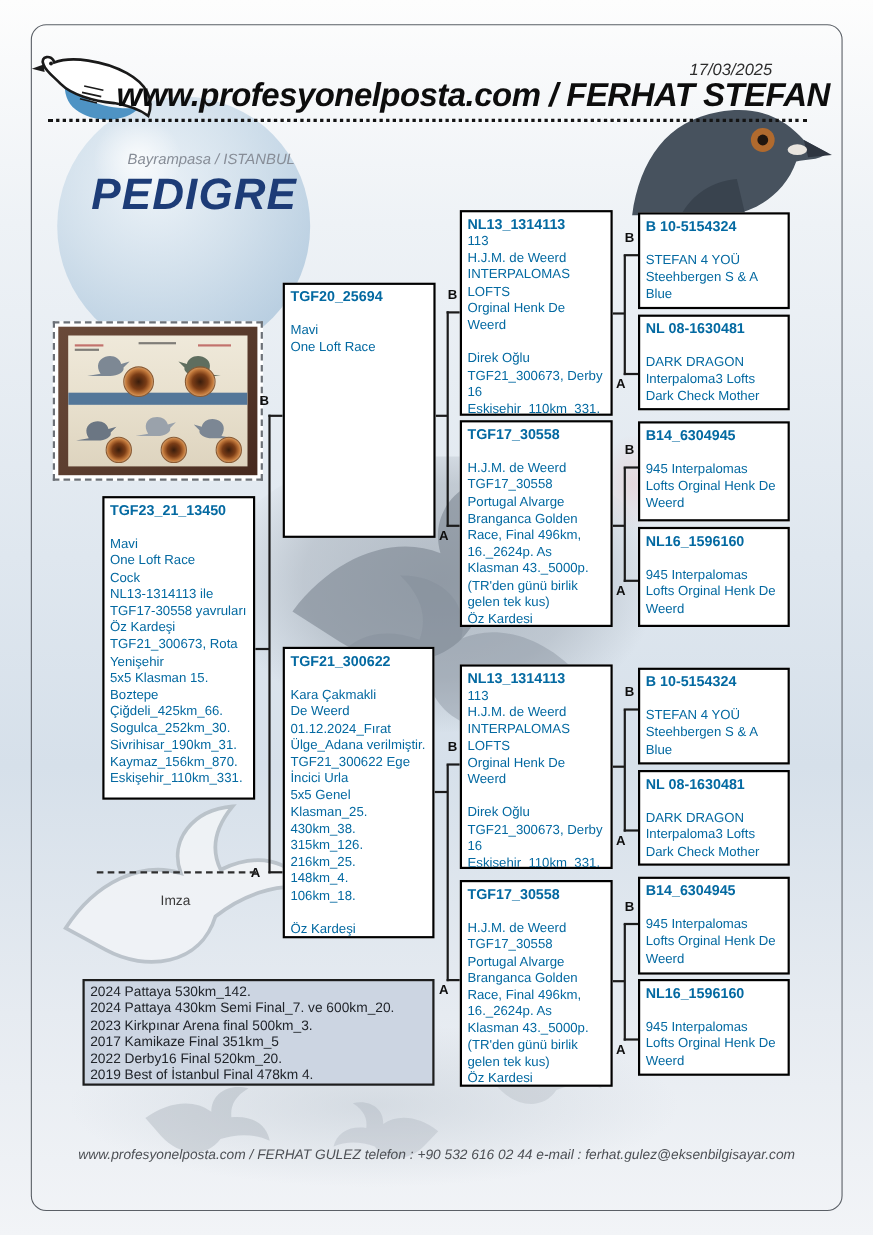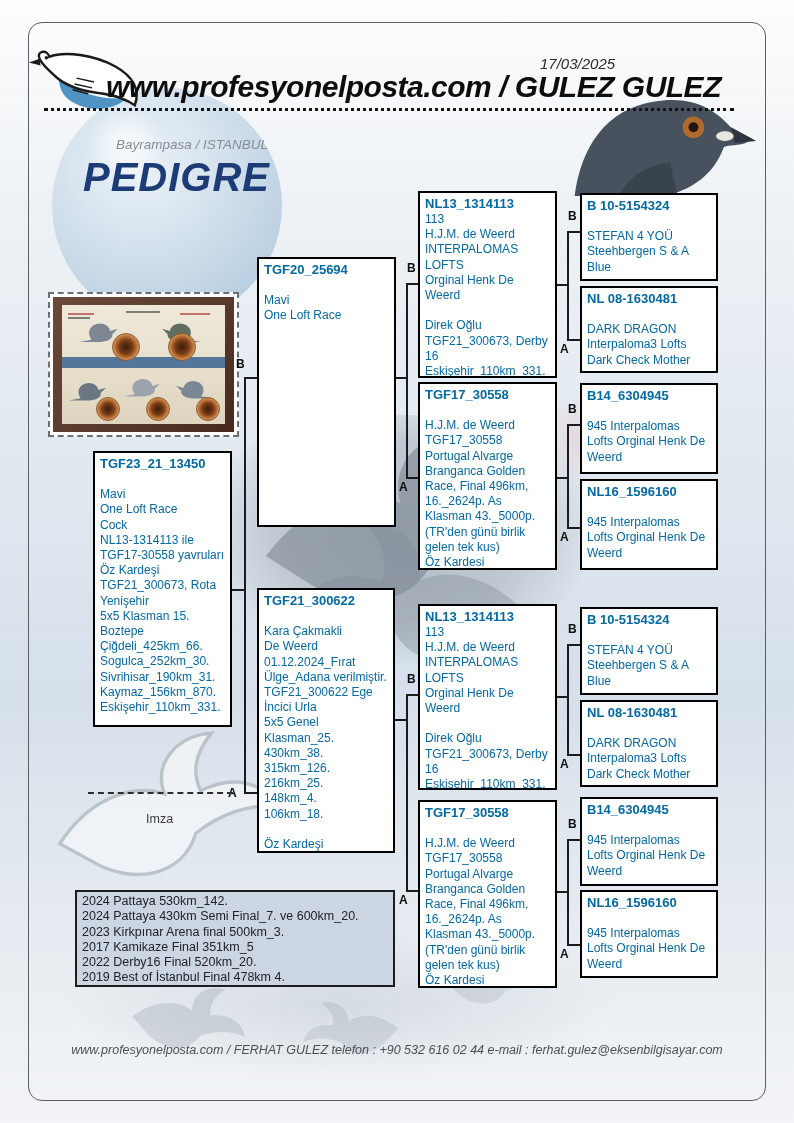--- a/index.html
+++ b/index.html
@@ -18,21 +18,21 @@
     background:radial-gradient(ellipse at 50% 45%,#8d97a2 0%,#a7b0ba 45%,transparent 72%);opacity:.55;}
   .blob-bottom{left:60px;top:930px;width:560px;height:150px;border-radius:40%;
     background:radial-gradient(ellipse,#b9c3cd 0%,transparent 70%);opacity:.45;}
   .blob-pink{left:545px;top:395px;width:60px;height:90px;border-radius:50%;
     background:radial-gradient(ellipse,#e8c6c9 0%,transparent 70%);opacity:.5;}
   .bgbird{position:absolute;}
   
   .frame{position:absolute;left:28px;top:22px;right:28px;bottom:22px;
     border:1px solid #5a5f66;border-radius:14px;pointer-events:none;}
   
-  .date{position:absolute;left:540px;top:55px;width:162px;
+  .date{position:absolute;left:540px;top:55px;width:162px;text-align:right;
     font-size:15px;font-style:italic;color:#2c2c2c;}
   .site-title{position:absolute;left:106px;top:70px;width:640px;
     font-size:30px;font-weight:bold;font-style:italic;letter-spacing:-0.5px;color:#0d0d0d;white-space:nowrap;}
   .title-underline{position:absolute;left:44px;top:108px;width:690px;height:0;
     border-top:3px dotted #141414;}
   .address{position:absolute;left:116px;top:135px;font-size:13.5px;font-style:italic;
     color:#878d97;line-height:19px;}
   .doc-title{position:absolute;left:83px;top:155px;font-size:40px;font-weight:bold;
     font-style:italic;color:#1d3c77;letter-spacing:1px;}
   
@@ -117,21 +117,21 @@
   <div class="frame"></div>
 
   <svg style="position:absolute;left:26px;top:48px;width:136px;height:70px" viewBox="0 0 140 70">
     <path d="M34 26 C48 44 78 54 104 50 C92 64 62 66 44 52 C36 46 33 36 34 26 Z" fill="#4e93c4"></path>
     <path d="M14 10 C10 2 22 0 24 8 C40 2 70 6 92 18 C110 28 118 42 112 58 C104 52 92 48 80 46 C60 44 40 38 30 28 C22 20 16 16 14 10 Z" fill="#ffffff" stroke="#1a1a1a" stroke-width="2.5"></path>
     <path d="M14 10 L3 14 L15 17 Z" fill="#1a1a1a"></path>
     <circle cx="21" cy="9" r="1.8" fill="#1a1a1a"></circle>
     <path d="M52 30 L70 34 M50 36 L68 40 M48 42 L64 46" stroke="#1a1a1a" stroke-width="1.5"></path>
   </svg>
   <div class="date">17/03/2025</div>
-  <div class="site-title">www.profesyonelposta.com / GULEZ GULEZ</div>
+  <div class="site-title">www.profesyonelposta.com / FERHAT STEFAN</div>
   <div class="title-underline"></div>
   <div class="address">
     <div>Bayrampasa / ISTANBUL</div>
   </div>
   <div class="doc-title">PEDIGRE</div>
 
   <div class="photo">
     <div class="photo-frame">
       <div class="photo-card">
         <div class="photo-band"></div>
@@ -227,21 +227,21 @@
 TGF21_300673, Rota
 Yenişehir
 5x5 Klasman 15.
 Boztepe
 Çiğdeli_425km_66.
 Sogulca_252km_30.
 Sivrihisar_190km_31.
 Kaymaz_156km_870.
 Eskişehir_110km_331.</div>
   </div>
-  <div class="pbox" style="left:257px;top:257px;width:139px;height:270px">
+  <div class="pbox" style="left:257px;top:257px;width:139px;height:232px">
     <div class="pbox-title">TGF20_25694</div>
     <div class="pbox-body">
 Mavi
 One Loft Race</div>
   </div>
   <div class="pbox" style="left:257px;top:588px;width:138px;height:265px">
     <div class="pbox-title">TGF21_300622</div>
     <div class="pbox-body">
 Kara Çakmakli
 De Weerd

